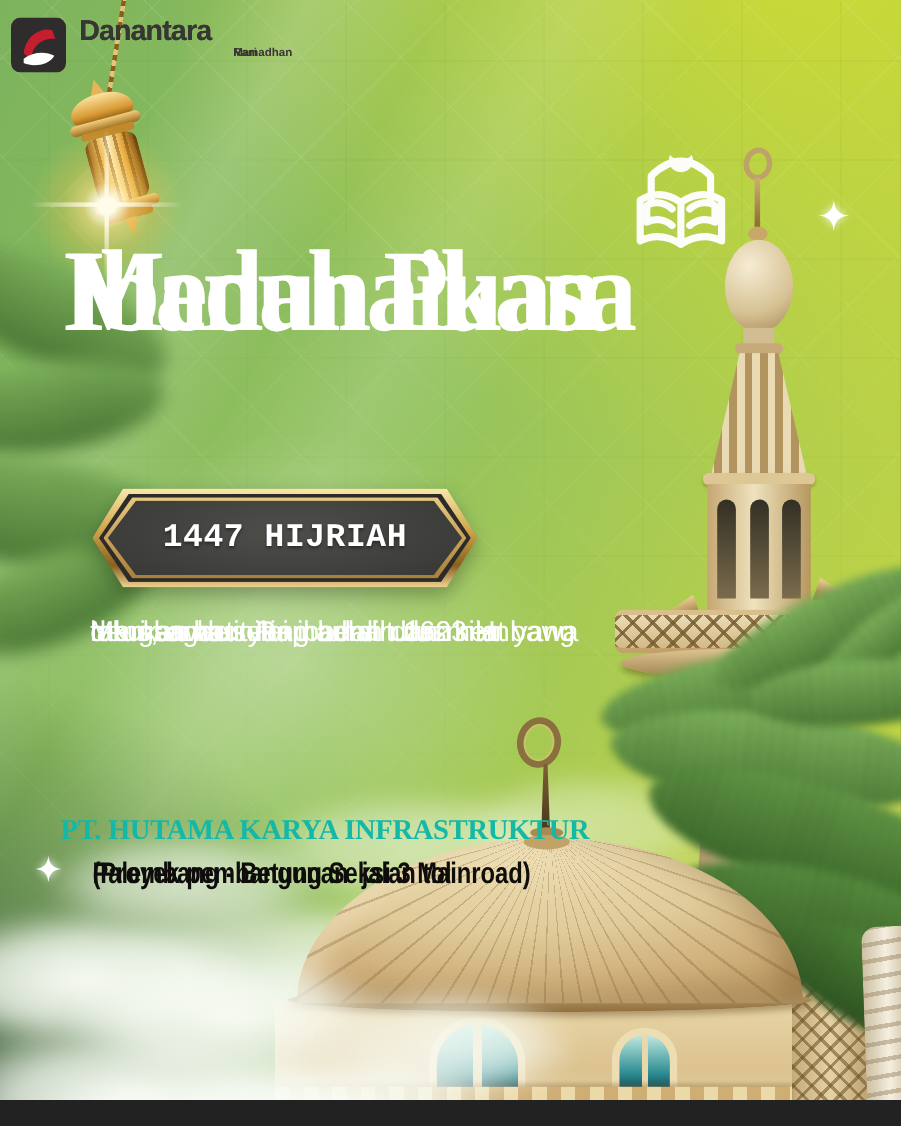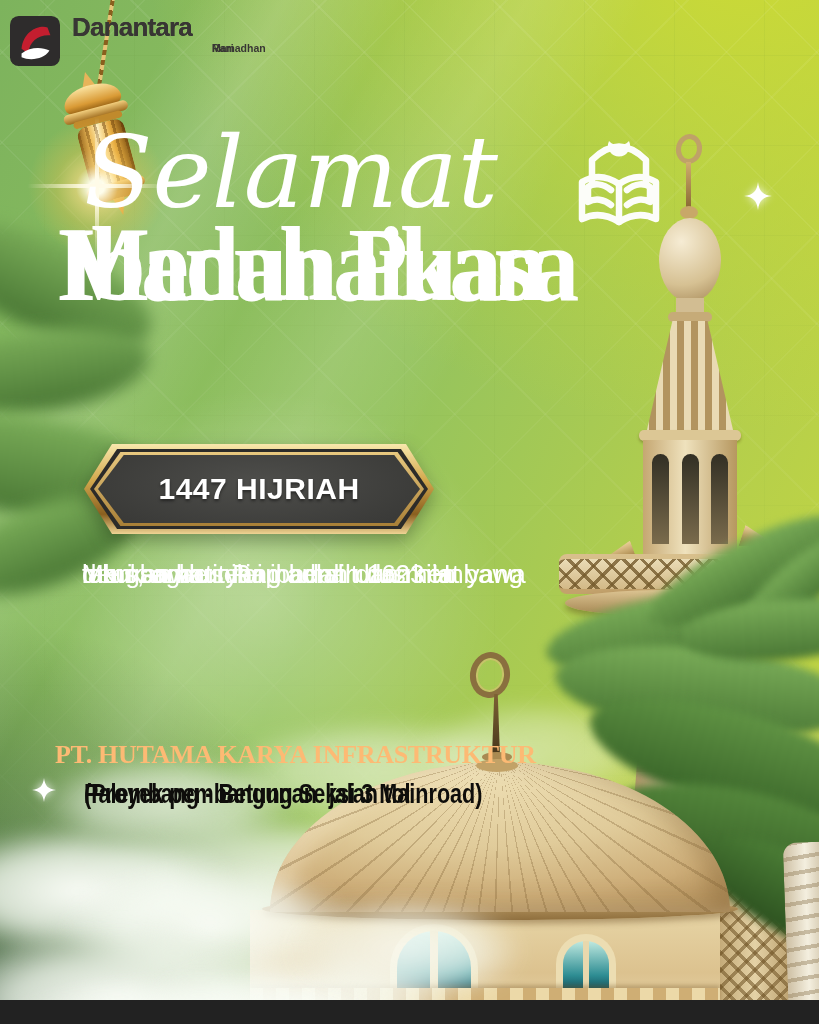--- a/index.html
+++ b/index.html
@@ -154,33 +154,33 @@
   .s2{left:32px;top:778px;width:24px;height:24px;}
 
   
   .script-word{left:84px;top:118px;z-index:13;color:#fff;
     font-family:"DejaVu Serif",serif;font-style:italic;font-weight:400;font-size:100px;line-height:110px;white-space:nowrap;}
   .title{left:58px;top:214px;z-index:13;color:#fff;white-space:nowrap;}
   .title-line{position:static;display:block;font-family:"Liberation Serif",serif;font-weight:700;
     font-size:106px;line-height:101px;letter-spacing:-5px;transform:scaleX(.92);transform-origin:left top;}
 
   
-  .badge-wrap{left:84px;top:444px;width:350px;height:90px;z-index:13;filter:drop-shadow(0 7px 9px rgba(25,45,18,.38));}
+  .badge-wrap{left:84px;top:444px;width:350px;height:90px;z-index:13;filter:drop-shadow(0 7px 9px rgba(25,45,18,.38));font-family:Liberation Mono, monospace;}
   .bl{clip-path:polygon(0 50%,8% 0,92% 0,100% 50%,92% 100%,8% 100%);}
   .b1{inset:0;background:linear-gradient(180deg,#f8e7ac,#d3a94e 40%,#8a5f1f 78%,#eed393);}
   .b2{left:6px;right:6px;top:5px;bottom:5px;background:#2c2b29;}
   .b3{left:10px;right:10px;top:8px;bottom:8px;background:linear-gradient(180deg,#e8c87f,#a87f36);}
   .b4{left:14px;right:14px;top:11px;bottom:11px;background:radial-gradient(80% 120% at 50% 40%,#4e4e4b,#35343led 90%);background:radial-gradient(80% 120% at 50% 40%,#4e4e4b,#343432 90%);}
   .badge-label{inset:0;display:flex;align-items:center;justify-content:center;
     color:#fff;font-weight:700;font-size:30px;letter-spacing:.5px;text-shadow:0 2px 3px rgba(0,0,0,.45);}
 
   
   .message{left:82px;top:560px;z-index:13;color:#fff;font-size:26px;line-height:29px;font-weight:400;white-space:nowrap;}
   .message div{position:static;}
-  .company{left:55px;top:740px;width:420px;z-index:13;text-align:center;color:#fdba74;
+  .company{left:55px;top:740px;width:420px;z-index:13;text-align:center;color:#14b8a6;
     font-family:"Liberation Serif",serif;font-weight:700;font-size:26px;letter-spacing:-.3px;white-space:nowrap;}
   .project{left:40px;top:779px;width:440px;z-index:13;text-align:center;color:#0e0d0b;
     font-weight:700;font-size:27px;line-height:31px;transform:scaleX(.8);transform-origin:50% 0;}
   .project div{position:static;white-space:pre;}
 </style>
 </head>
 <body>
 
 <div id="poster">
   <div class="bg"></div>
@@ -304,21 +304,20 @@
     <path d="M53 66 C61 59 71 59 76 63 L76 78 C69 74 60 75 53 81"></path>
   </svg>
 
   <svg class="sparkle s1" viewBox="0 0 24 24">
     <path d="M12 0 C13 8 16 11 24 12 C16 13 13 16 12 24 C11 16 8 13 0 12 C8 11 11 8 12 0 Z" fill="#ffffff"></path>
   </svg>
   <svg class="sparkle s2" viewBox="0 0 24 24">
     <path d="M12 0 C13 8 16 11 24 12 C16 13 13 16 12 24 C11 16 8 13 0 12 C8 11 11 8 12 0 Z" fill="#ffffff"></path>
   </svg>
 
-  <div class="script-word">Selamat</div>
   <div class="title">
     <div class="title-line">Menunaikan</div>
     <div class="title-line">Ibadah Puasa</div>
   </div>
 
   <div class="badge-wrap">
     <div class="bl b1"></div>
     <div class="bl b2"></div>
     <div class="bl b3"></div>
     <div class="bl b4"></div>

